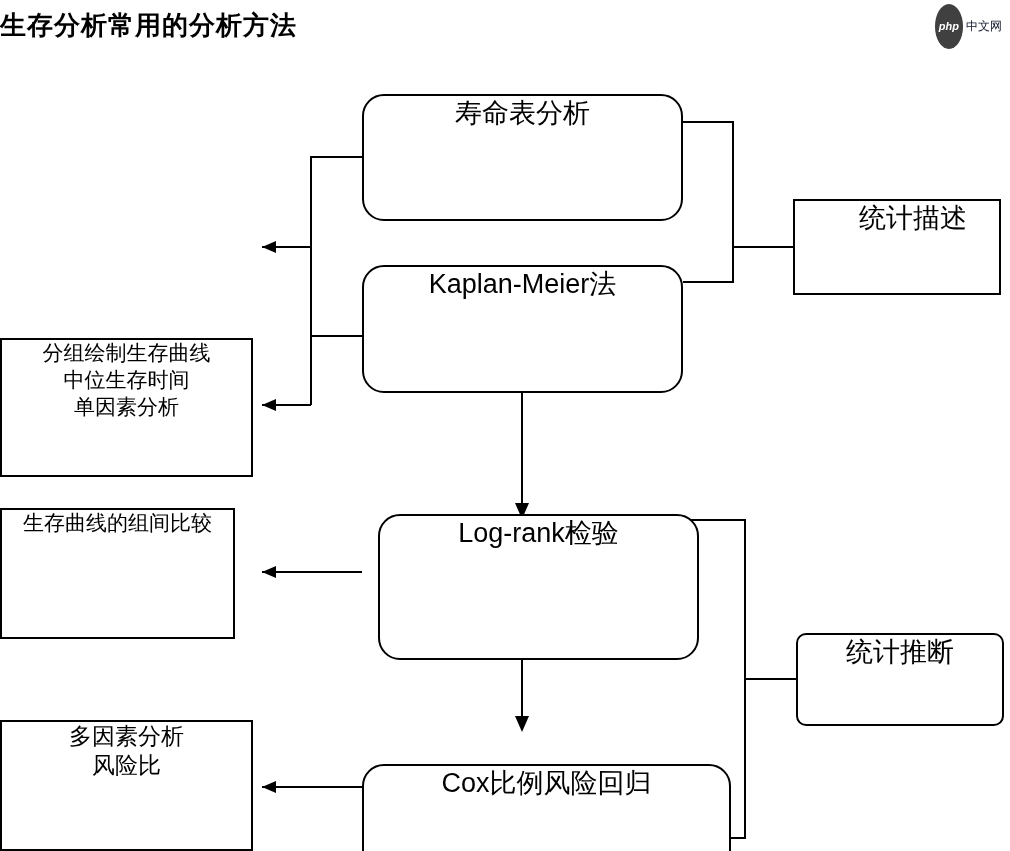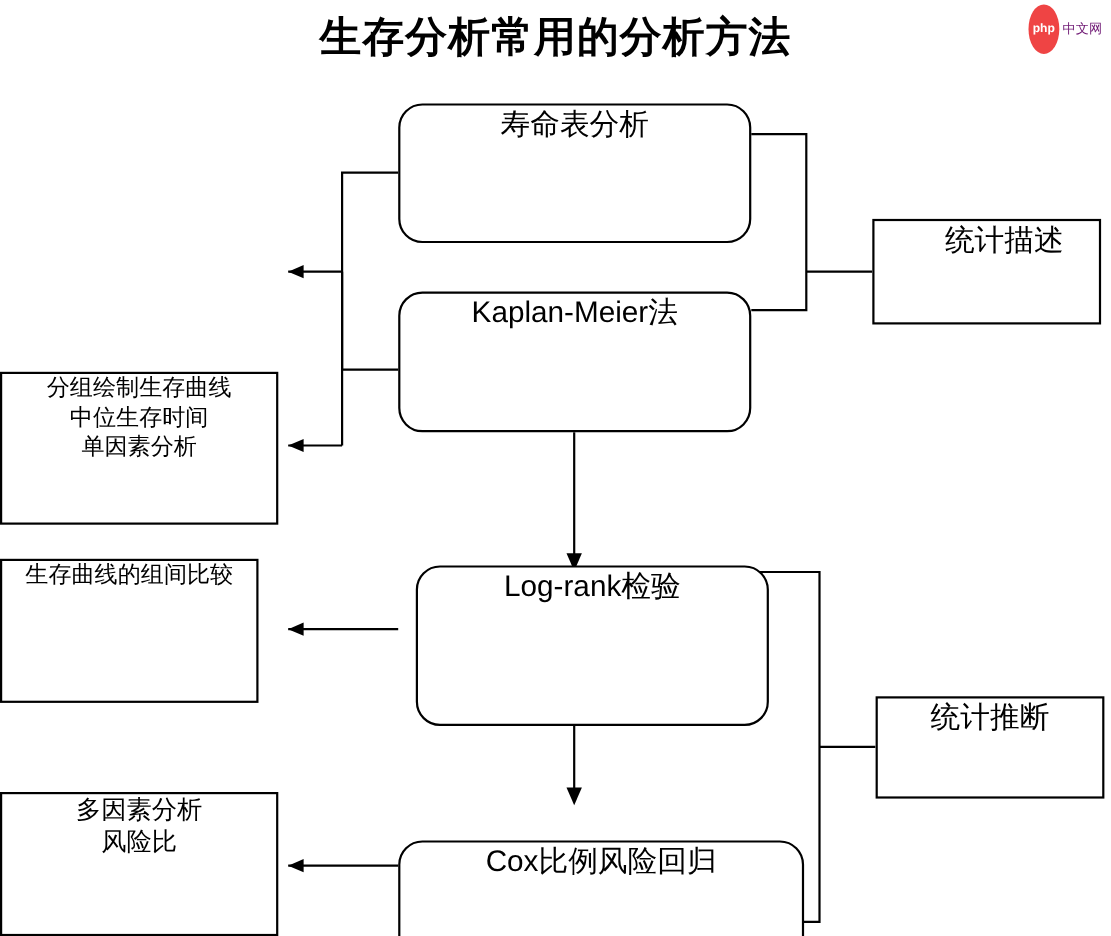--- a/index.html
+++ b/index.html
@@ -16,45 +16,45 @@
     width: 1010px;
     height: 851px;
     overflow: hidden;
     background: #ffffff;
   }
   #title {
     position: absolute;
     left: 0;
     top: 8px;
     width: 1010px;
-    text-align: center;
-    font-size: 38px;
+    font-size: 26px;
     font-weight: bold;
     letter-spacing: 1px;
   }
   .watermark {
     position: absolute;
     right: 8px;
     top: 4px;
     display: flex;
     align-items: center;
     gap: 3px;
     font-size: 12px;
   }
   .watermark .php-badge {
-    background: #ef4444;
+    background: #404040;
     color: #ffffff;
     font-size: 11px;
+    font-style: italic;
     font-weight: bold;
     border-radius: 50%;
     padding: 16px 4px;
     line-height: 13px;
   }
   .watermark .cn-text {
-    color: #701a75;
+    color: #0f172a;
     font-size: 12px;
   }
   .node {
     position: absolute;
     box-sizing: border-box;
     border: 2px solid #000000;
     background: #ffffff;
     display: flex;
     flex-direction: column;
     align-items: center;
@@ -146,17 +146,17 @@
 
   <div class="node" style="left:0px; top:720px; width:253px; height:131px; font-size:23px;">
     <span class="line">多因素分析</span>
     <span class="line">风险比</span>
   </div>
 
   <div class="node" style="left:793px; top:199px; width:208px; height:96px; font-size:27px;padding-left:32px;">
     <span class="line">统计描述</span>
   </div>
 
-  <div class="node" style="left:796px; top:633px; width:208px; height:93px; font-size:27px;">
+  <div class="node" style="left:796px; top:633px; width:208px; height:93px; font-size:27px;border-radius:10px;">
     <span class="line">统计推断</span>
   </div>
 
 </div>
 
 </body></html>

